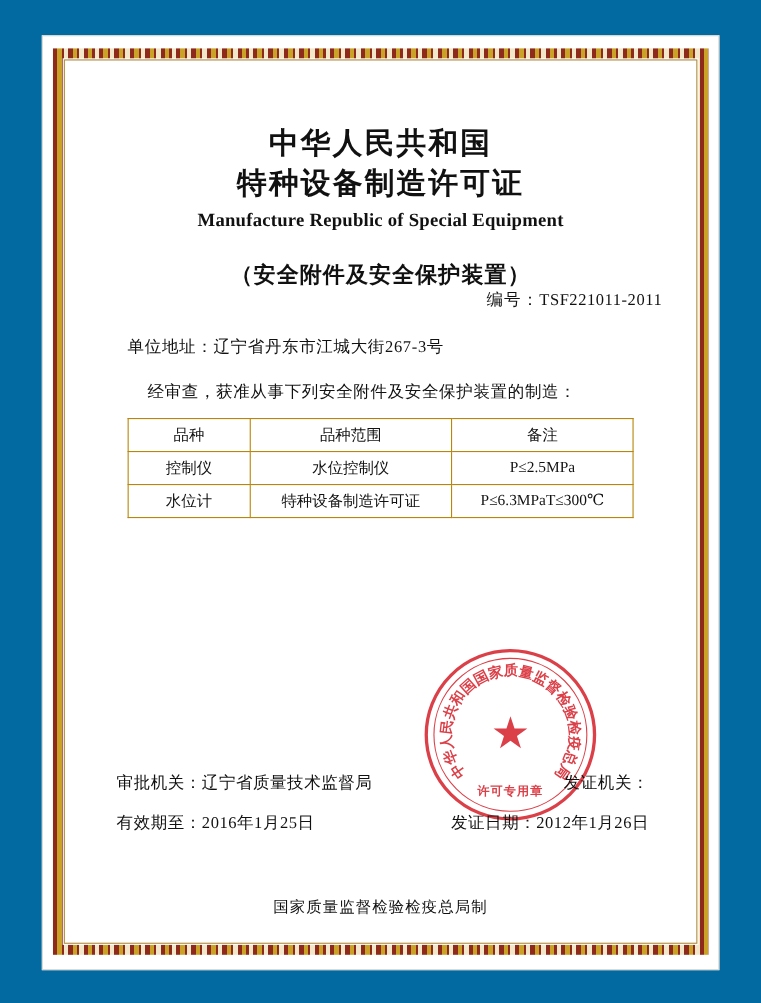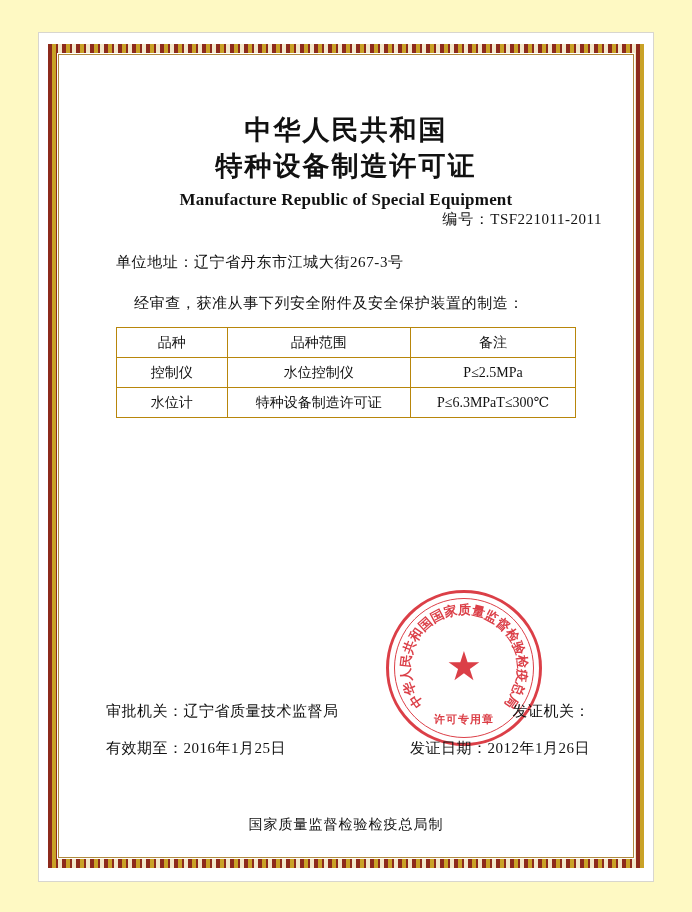--- a/index.html
+++ b/index.html
@@ -11,21 +11,21 @@
     width: 692px;
     height: 912px;
     font-family: "Liberation Serif", "DejaVu Serif", serif;
     overflow: hidden;
   }
 
   .page {
     position: relative;
     width: 692px;
     height: 912px;
-    background: #fef9c3;
+    background: #0369a1;
   }
 
   
   .outer-frame {
     position: absolute;
     left: 38px;
     top: 32px;
     right: 38px;
     bottom: 30px;
     border: 1px solid #d8d6cf;
@@ -257,20 +257,21 @@
     <div class="deco-inner"></div>
   </div>
   <div class="deco-line"></div>
 
   <div class="content">
 
     <div class="title-cn1">中华人民共和国</div>
     <div class="title-cn2">特种设备制造许可证</div>
     <div class="title-en1">Manufacture Republic of Special Equipment</div>
 
+    <div class="subtitle-cn">（安全附件及安全保护装置）</div>
 
     <div class="serial-row">
       <span class="serial-label">编号：</span><span class="serial-value">TSF221011-2011</span>
     </div>
 
     <div class="field-block">
       <div class="field-row">
         <span class="field-label">单位地址：</span><span class="field-value">辽宁省丹东市江城大街267-3号</span>
       </div>
     </div>

